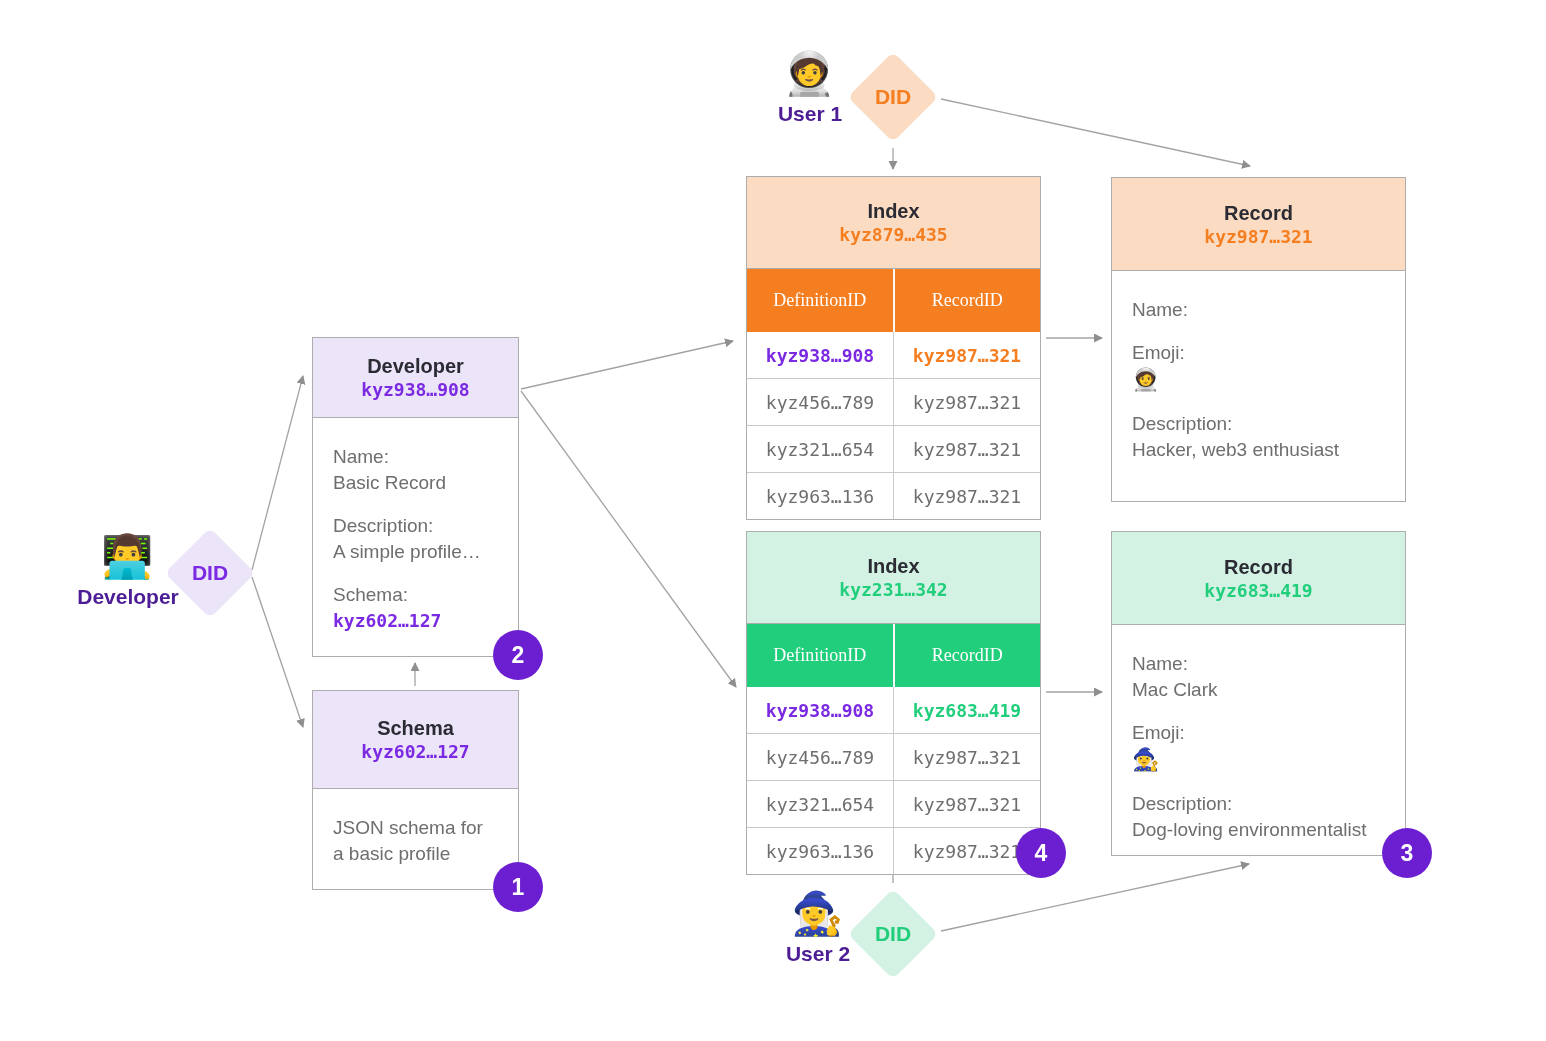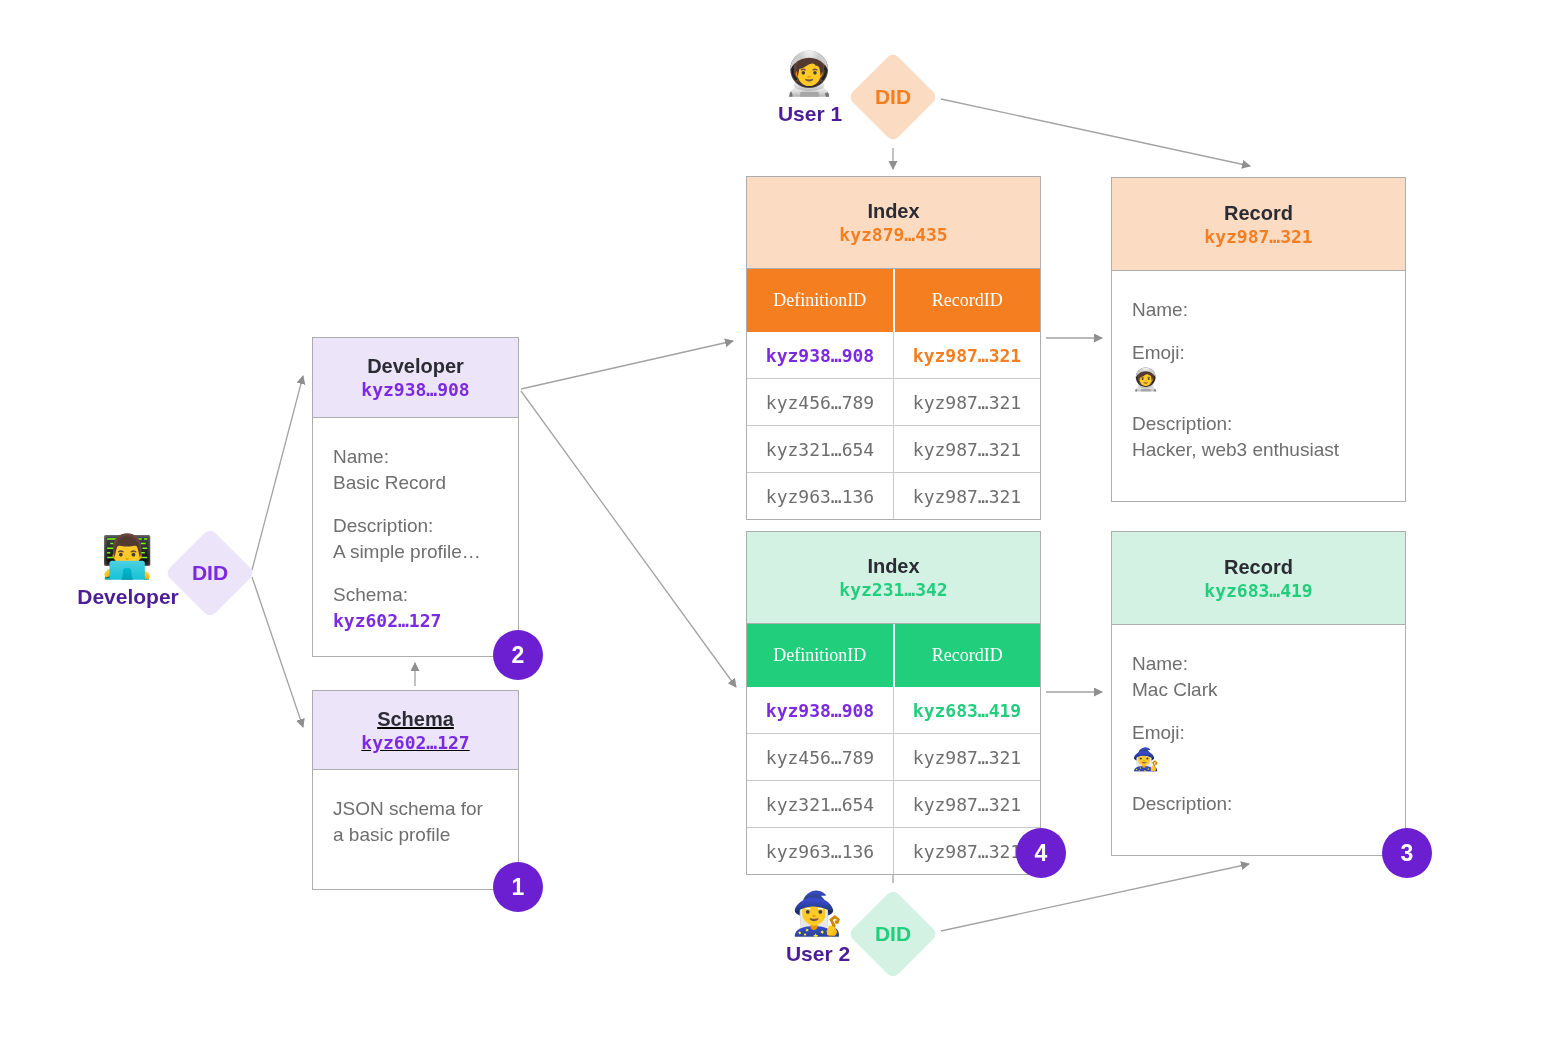--- a/index.html
+++ b/index.html
@@ -127,21 +127,21 @@
       </div>
       <div class="fgroup">
         <div class="flabel">Schema:</div>
         <div class="mono t-purple" style="line-height:26px;">kyz602…127</div>
       </div>
     </div>
   </div>
   <div class="badge" style="left:493px;top:630px;">2</div>
 
   <div class="box" style="left:312px;top:690px;width:207px;height:200px;">
-    <div class="box-head bg-purple" style="height:79px;text-decoration:underline;">
+    <div class="box-head bg-purple" style="height:98px;">
       <div class="box-title">Schema</div>
       <div class="mono t-purple">kyz602…127</div>
     </div>
     <div class="box-body">
       <div class="fvalue">JSON schema for a basic profile</div>
     </div>
   </div>
   <div class="badge" style="left:493px;top:862px;">1</div>
 
   <div class="box idx1" style="left:746px;top:176px;width:295px;">
@@ -232,18 +232,19 @@
       <div class="fgroup">
         <div class="flabel">Name:</div>
         <div class="fvalue">Mac Clark</div>
       </div>
       <div class="fgroup">
         <div class="flabel">Emoji:</div>
         <div class="femoji">🧙‍♀️</div>
       </div>
       <div class="fgroup">
         <div class="flabel">Description:</div>
+        <div class="fvalue">Dog-loving environmentalist</div>
       </div>
     </div>
   </div>
   <div class="badge" style="left:1382px;top:828px;">3</div>
 
 </div>
 
 </body></html>

